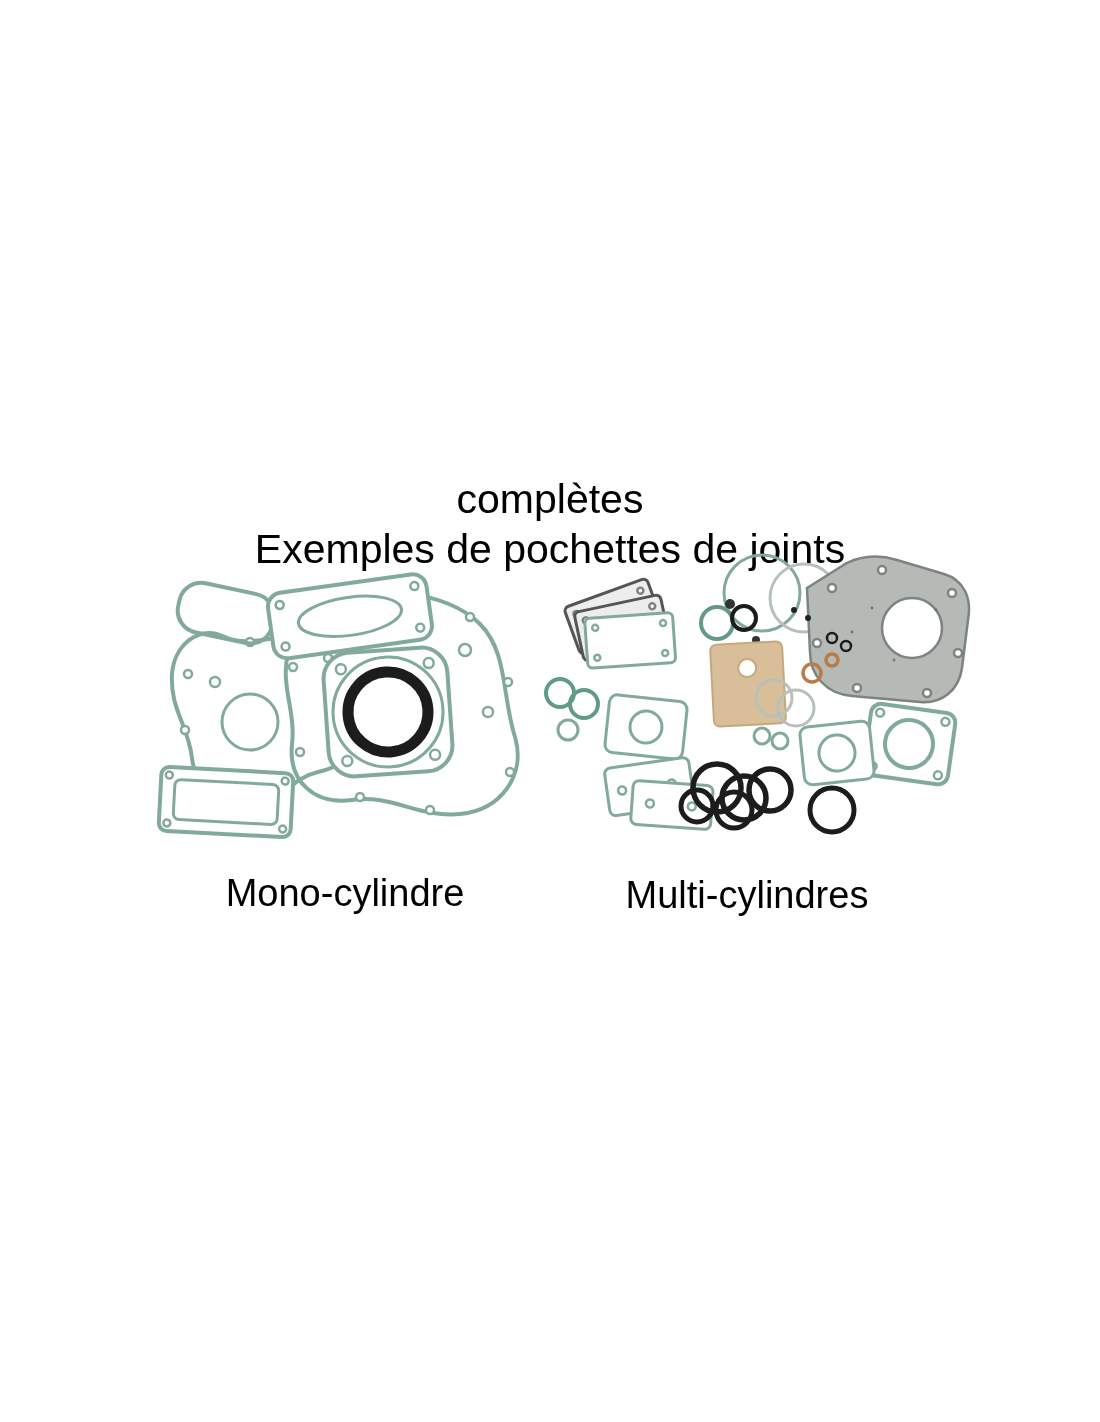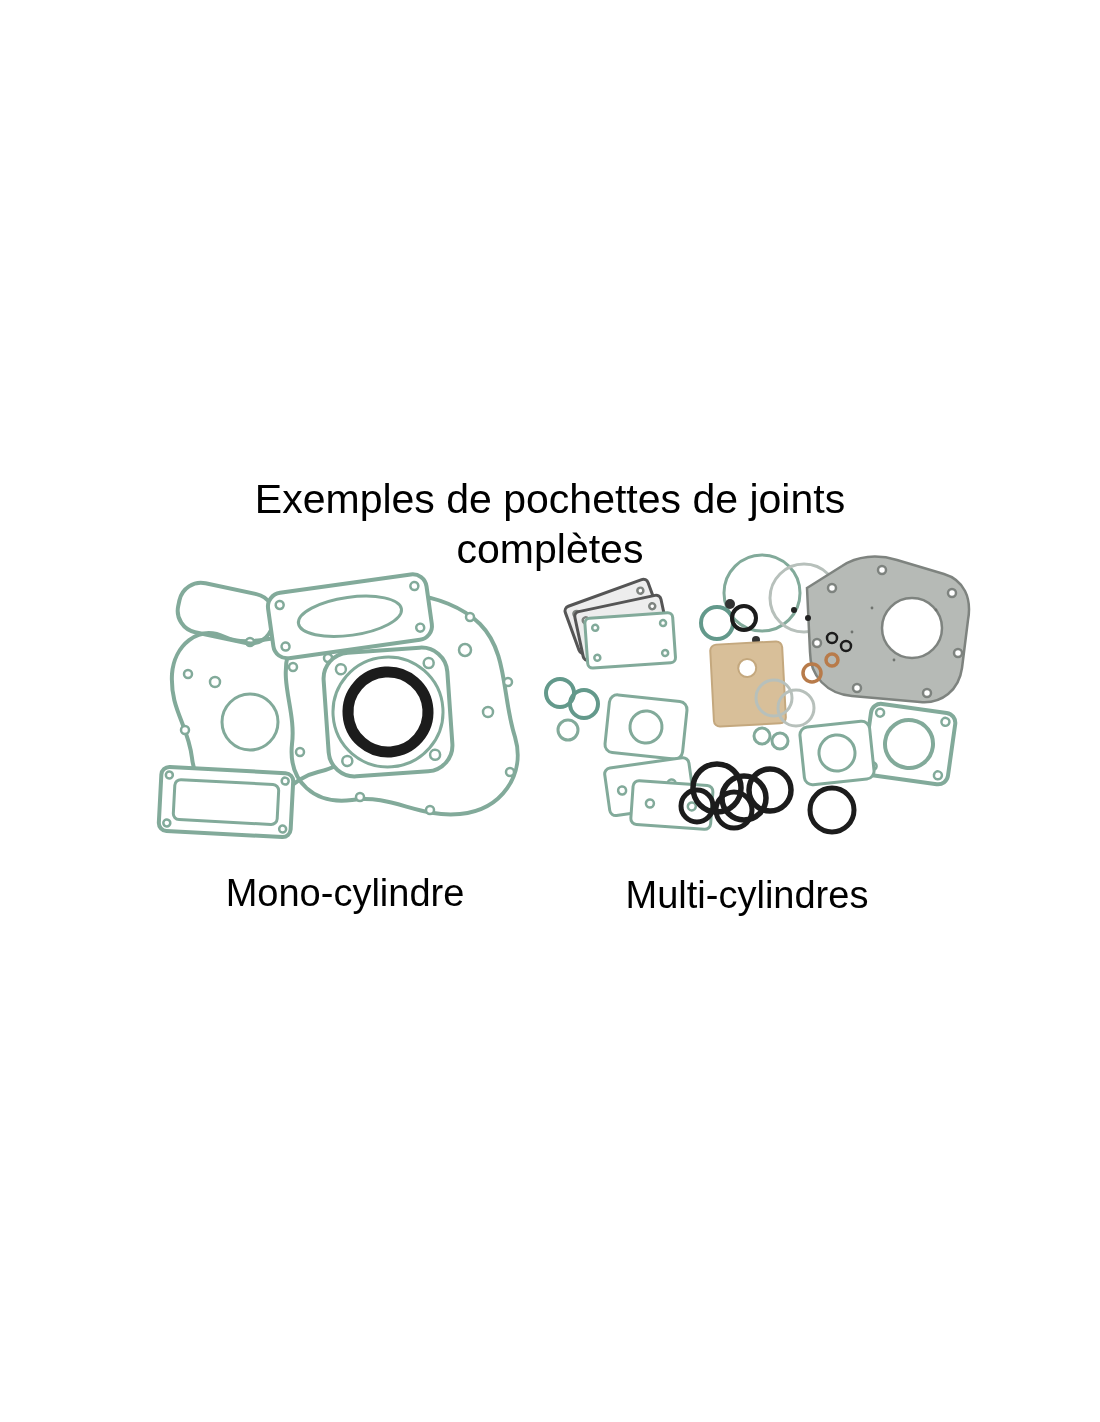--- a/index.html
+++ b/index.html
@@ -53,22 +53,22 @@
   .tan{fill:var(--paper-tan);stroke:#c4a87e;stroke-width:2;}
   .cop{stroke:var(--copper);fill:none;stroke-width:3.5;}
   .drk{stroke:#555;fill:#ededed;stroke-width:3;}
 </style>
 </head>
 <body>
 
 <div class="page">
 
   <h1 class="title">
+    <span class="line">complètes</span>
     <span class="line">Exemples de pochettes de joints</span>
-    <span class="line">complètes</span>
   </h1>
 
   <svg class="photo photo-mono" width="420" height="290" viewBox="0 0 420 290" xmlns="http://www.w3.org/2000/svg">
 
     <g>
       <path class="tl" d="M205,45 C245,22 315,28 350,62 C378,90 372,135 385,175 C396,212 372,248 330,252 C288,256 262,232 222,238 C185,243 158,220 162,182 C166,150 150,122 158,92 C165,66 180,58 205,45 Z"></path>
       <circle class="hole" cx="340" cy="55" r="4"></circle>
         <circle class="hole" cx="378" cy="120" r="4"></circle>
       <circle class="hole" cx="380" cy="210" r="4"></circle>
         <circle class="hole" cx="300" cy="248" r="4"></circle>

